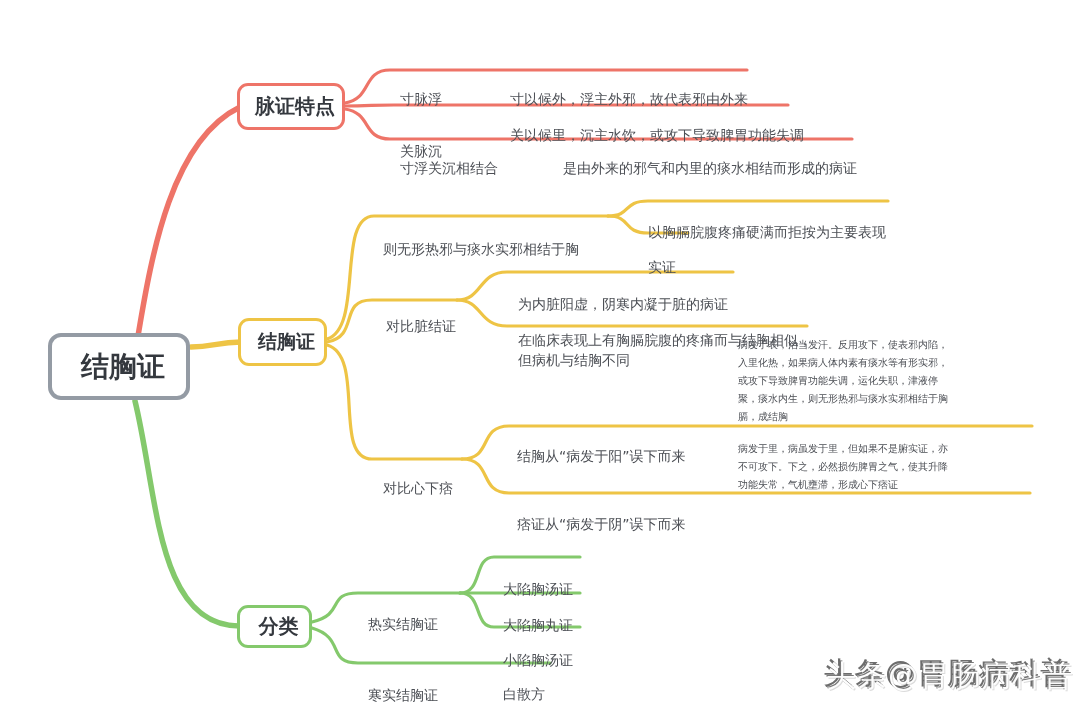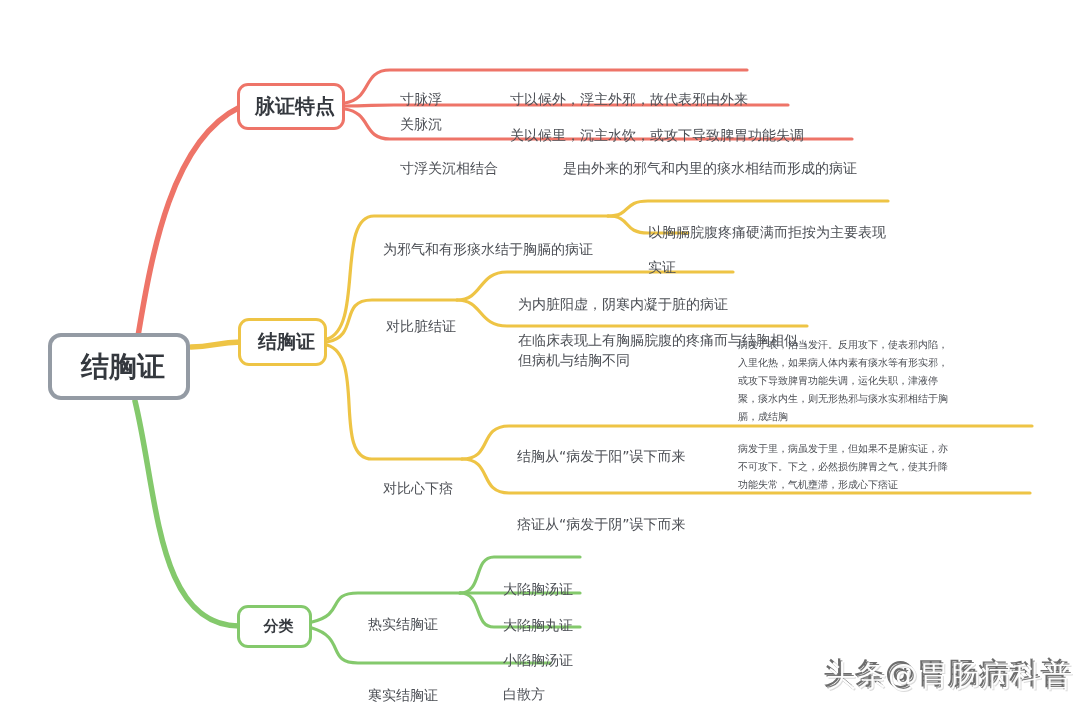--- a/index.html
+++ b/index.html
@@ -15,21 +15,21 @@
   .w-thin{stroke-width:3.2}
   .w-thick{stroke-width:5.5}
   .box{
     position:absolute;box-sizing:border-box;background:#fff;border-radius:11px;
     display:flex;align-items:center;justify-content:center;
     font-weight:bold;color:#34383e;z-index:2;padding-left:8px;
   }
   .box-root{border:4px solid var(--gray);border-radius:13px;font-size:28px}
   .box-red{border:3.5px solid var(--red);font-size:20px}
   .box-yellow{border:3.5px solid var(--yellow);font-size:19px}
-  .box-green{border:3.5px solid var(--green);font-size:15px}
+  .box-green{border:3.5px solid var(--green);font-size:20px}
   .t{
     position:absolute;font-size:14px;color:var(--text);
     white-space:nowrap;line-height:1.15;z-index:1;margin-top:44px;
   }
   .d{
     position:absolute;font-size:10px;color:var(--text);
     white-space:pre-wrap;line-height:18px;width:312px;z-index:1;
   }
   .wrap2{white-space:pre-wrap;line-height:20px;width:312px}
   .watermark{
@@ -76,26 +76,26 @@
 </div>
 <div class="box box-yellow" style="left:238px;top:318px;width:89px;height:48px">
   <span>结胸证</span>
 </div>
 <div class="box box-green" style="left:237px;top:605px;width:75px;height:43px">
   <span>分类</span>
 </div>
 
 <div class="t" style="left:400px;top:47px">寸脉浮</div>
 <div class="t" style="left:510px;top:47px">寸以候外，浮主外邪，故代表邪由外来</div>
-<div class="t" style="left:400px;top:72px">关脉沉</div>
+<div class="t" style="left:400px;top:99px">关脉沉</div>
 <div class="t" style="left:510px;top:83px">关以候里，沉主水饮，或攻下导致脾胃功能失调</div>
 <div class="t" style="left:400px;top:116px">寸浮关沉相结合</div>
 <div class="t" style="left:563px;top:116px">是由外来的邪气和内里的痰水相结而形成的病证</div>
 
-<div class="t" style="left:383px;top:197px">为邪气和有形痰水结于胸膈的病证</div>
+<div class="t" style="left:383px;top:197px">则无形热邪与痰水实邪相结于胸</div>
 <div class="t" style="left:648px;top:180px">以胸膈脘腹疼痛硬满而拒按为主要表现</div>
 <div class="t" style="left:648px;top:215px">实证</div>
 <div class="t" style="left:386px;top:274px">对比脏结证</div>
 <div class="t" style="left:518px;top:252px">为内脏阳虚，阴寒内凝于脏的病证</div>
 <div class="t wrap2" style="left:518px;top:286px">在临床表现上有胸膈脘腹的疼痛而与结胸相似，
 但病机与结胸不同</div>
 <div class="t" style="left:383px;top:436px">对比心下痞</div>
 <div class="t" style="left:517px;top:404px">结胸从“病发于阳”误下而来</div>
 <div class="d" style="left:738px;top:336px">病发于表，治当发汗。反用攻下，使表邪内陷，
 入里化热，如果病人体内素有痰水等有形实邪，

